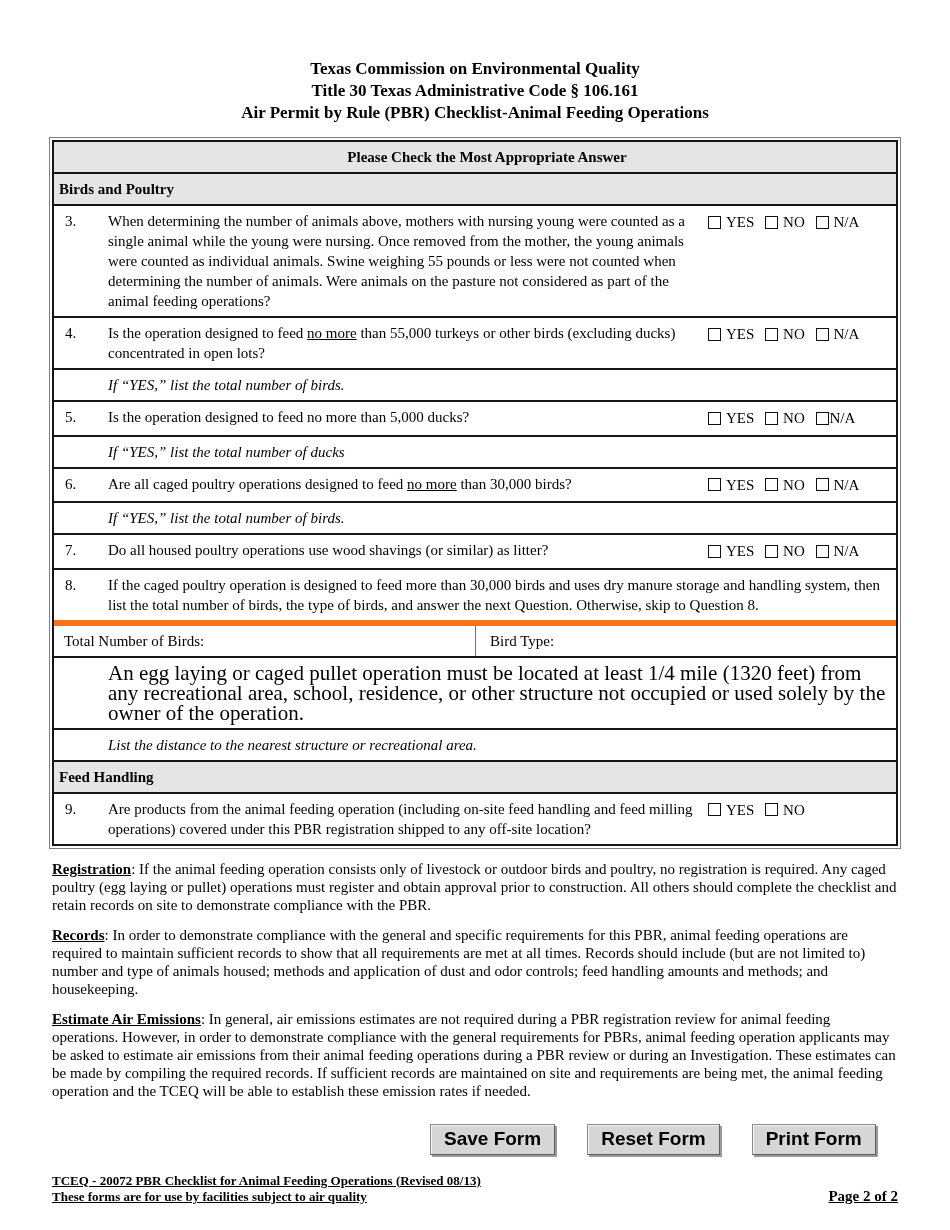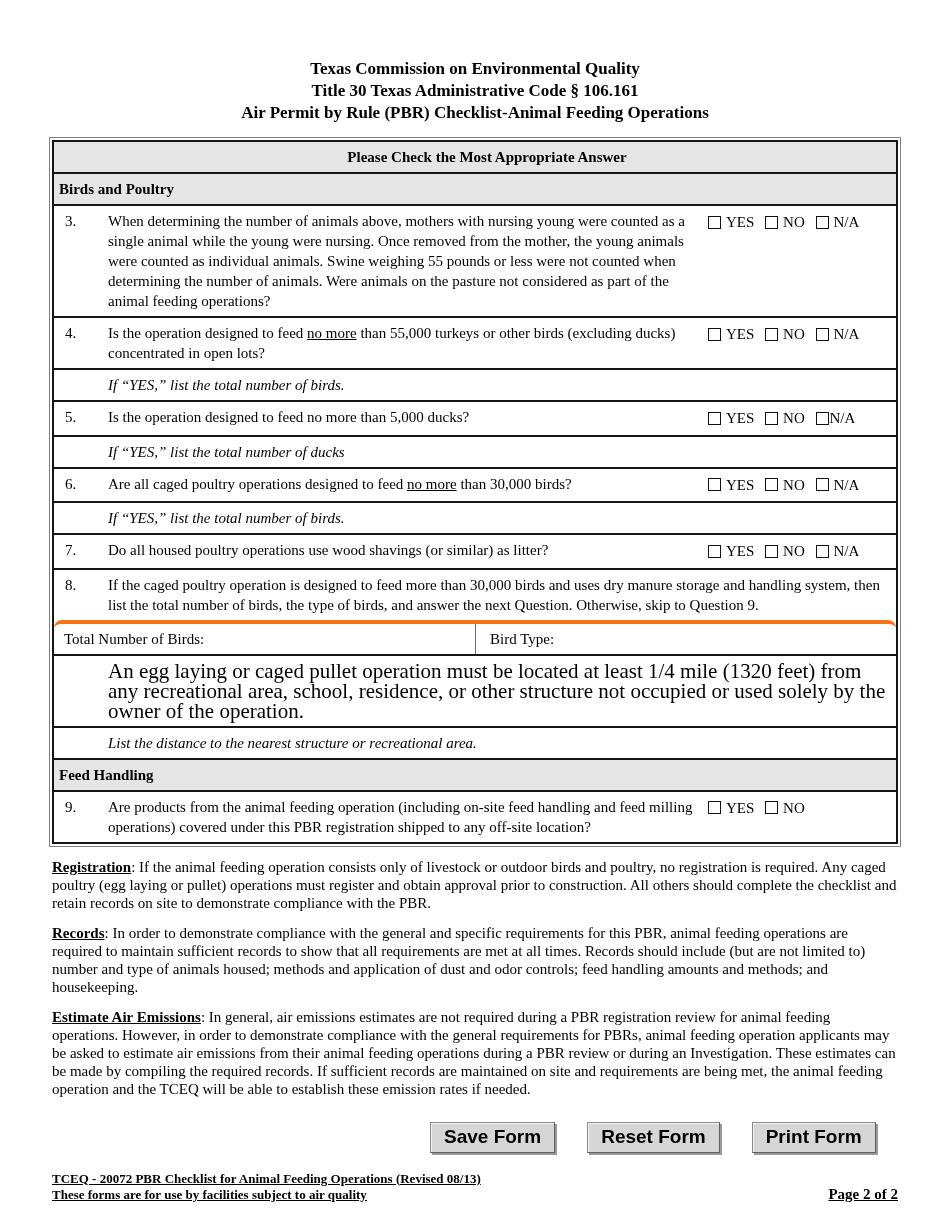--- a/index.html
+++ b/index.html
@@ -18,21 +18,21 @@
   
   .checklist {
     margin:16px 52px 0 52px;
     border:2px solid #161616;
     outline:1px solid #7f7f7f;
     outline-offset:2px;
     background:#fff;
   }
   .row { display:flex; align-items:flex-start; padding:5px 0; min-height:30px; }
   .row + .row { border-top:2px solid #161616; }
-  .row.thin-top { border-top:4px solid #f97316;border-radius:8px; }
+  .row.thin-top { border-top:6px solid #f97316; }
   .row.gray { background:#e5e5e5; }
   .hdr-row { justify-content:center; font-weight:bold; font-size:15px; line-height:20px;padding-left:24px; }
   .sec-row { font-weight:bold; font-size:15px; line-height:20px; padding-left:5px; }
   .qnum { flex:0 0 42px; padding-left:11px; font-size:15px; line-height:20px; }
   .qtext { flex:0 0 585px; margin-left:12px; font-size:15px; line-height:20px; }
   .qtext.wide { flex:1; margin-left:12px; margin-right:8px; }
   .u { text-decoration:underline; }
   .note-text { padding-left:54px; font-style:italic; font-size:15px; line-height:20px; }
   .plain-note { padding-left:54px; font-size:21px; line-height:20px; padding-right:10px; }
   
@@ -191,21 +191,21 @@
           </span>
         <span class="opt">
             <span class="cb"></span>
             <span>N/A</span>
           </span>
       </span>
     </div>
 
     <div class="row">
       <span class="qnum">8.</span>
-      <span class="qtext wide">If the caged poultry operation is designed to feed more than 30,000 birds and uses dry manure storage and handling system, then list the total number of birds, the type of birds, and answer the next Question. Otherwise, skip to Question 9.</span>
+      <span class="qtext wide">If the caged poultry operation is designed to feed more than 30,000 birds and uses dry manure storage and handling system, then list the total number of birds, the type of birds, and answer the next Question. Otherwise, skip to Question 8.</span>
     </div>
 
     <div class="row thin-top">
       <span class="fcell1">Total Number of Birds:</span>
       <span class="fcell2">Bird Type:</span>
     </div>
 
     <div class="row">
       <span class="plain-note">An egg laying or caged pullet operation must be located at least 1/4 mile (1320 feet) from any recreational area, school, residence, or other structure not occupied or used solely by the owner of the operation.</span>
     </div>

